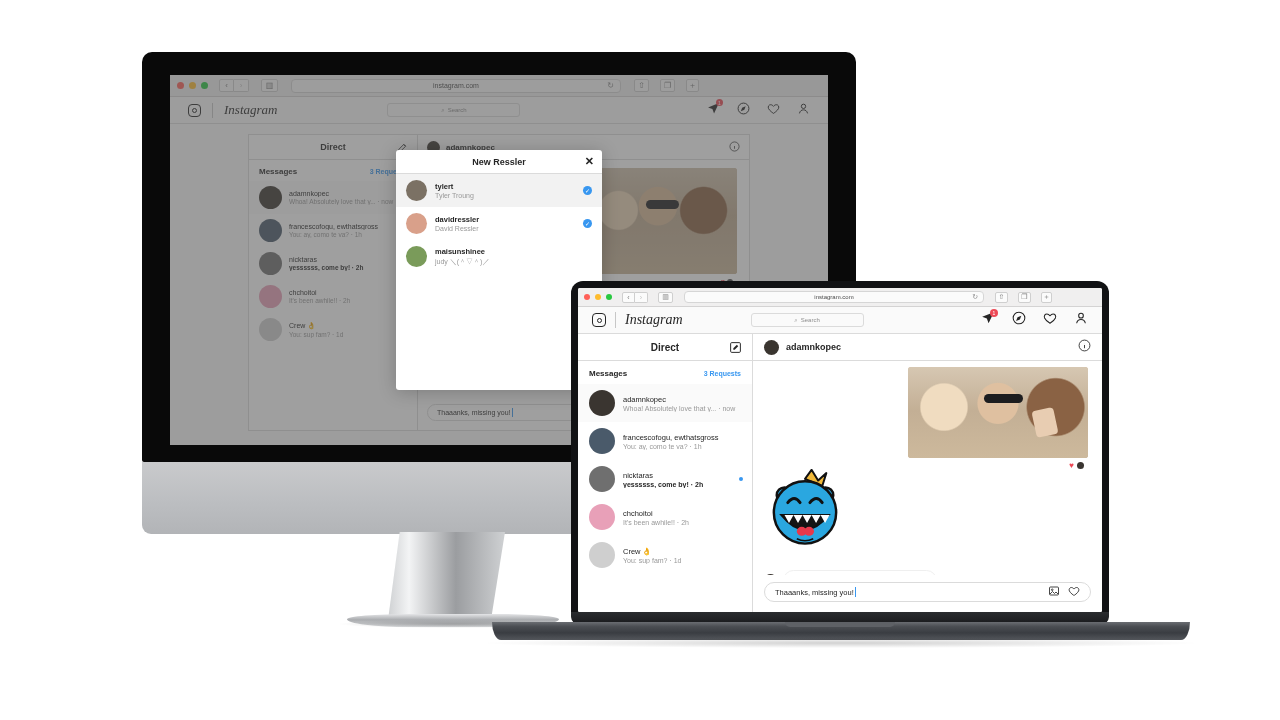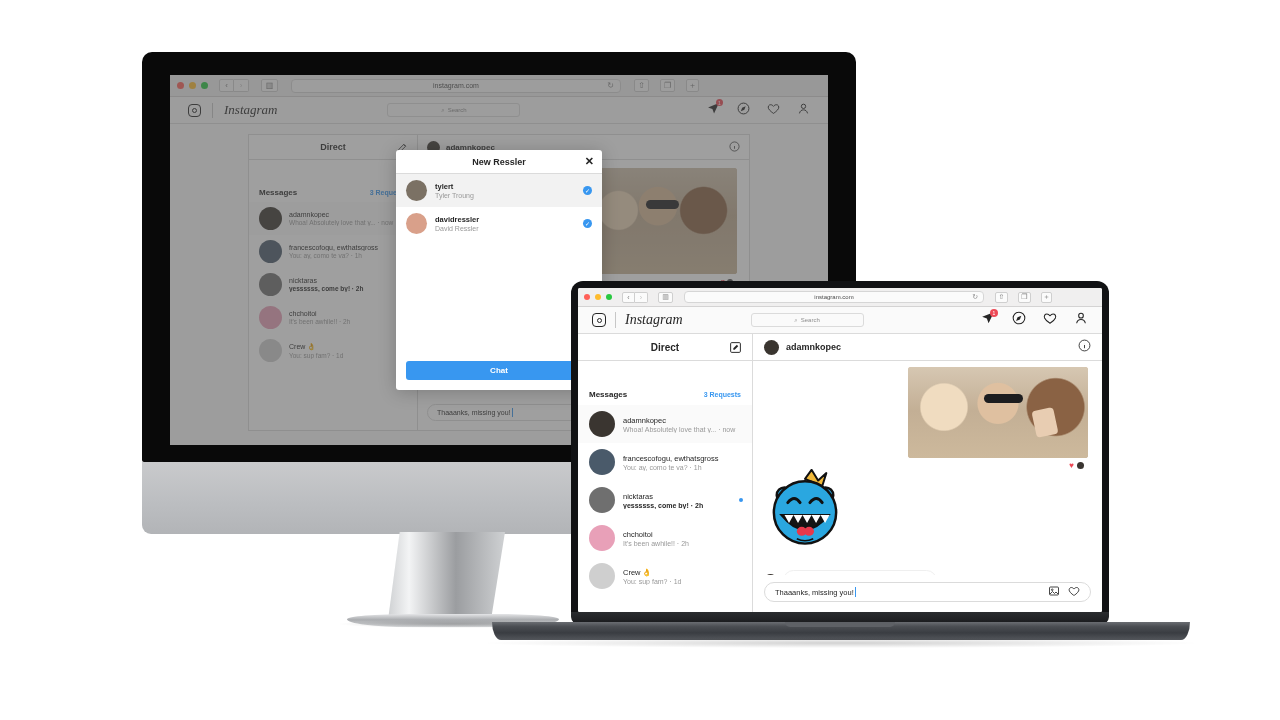--- a/index.html
+++ b/index.html
@@ -63,21 +63,21 @@
   .badge { position:absolute; background:#ed4956; color:#fff; border-radius:50%;
      display:flex; align-items:center; justify-content:center; }
 
   
   .direct { display:flex; background:#fff; }
   .dm-side { background:#fff; border-right:1px solid #dbdbdb; display:flex; flex-direction:column; }
   .dm-side-head { display:flex; align-items:center; justify-content:center;
      border-bottom:1px solid #dbdbdb; position:relative; font-weight:bold; color:#262626; }
   .compose { position:absolute; color:#262626; }
   .dm-msgs-head { display:flex; align-items:center; justify-content:space-between;
-     color:#262626; font-weight:bold;margin-top:21px; }
+     color:#262626; font-weight:bold; }
   .requests { color:#3897f0; font-weight:bold; }
   .thread { display:flex; align-items:center; position:relative; }
   .thread.active { background:#fafafa; }
   .av { border-radius:50%; flex:none; background-size:cover; background-position:center; }
   .th-txt { overflow:hidden; }
   .th-name { color:#262626; white-space:nowrap; overflow:hidden; text-overflow:ellipsis; }
   .th-prev { color:#999; white-space:nowrap; overflow:hidden; text-overflow:ellipsis; }
   .th-prev.unread { color:#262626; font-weight:bold; }
   .unread-dot { position:absolute; background:#3897f0; border-radius:50%; }
 
@@ -315,24 +315,28 @@
               <span class="check" style="width: 9px; height: 9px; font-size: 6px;">✓</span>
             </div>
             <div class="res" style="padding: 6px 10px; gap: 8px;">
               <span class="av" style="width: 21px; height: 21px; background: rgb(217, 160, 138);"></span>
               <div>
                 <div class="res-name" style="font-size: 7.5px;">davidressler</div>
                 <div class="res-full" style="font-size: 7px; margin-top: 1px;">David Ressler</div>
               </div>
               <span class="check" style="width: 9px; height: 9px; font-size: 6px;">✓</span>
             </div>
-          </div>
-        <div class="modal-foot" style="padding:7px 10px 10px 10px;">
-          <button class="chat-btn" style="height:19px;border-radius:3px;font-size:8px;">Chat</button>
-        </div>
+            <div class="res" style="padding: 6px 10px; gap: 8px;">
+              <span class="av" style="width: 21px; height: 21px; background: rgb(122, 155, 90);"></span>
+              <div>
+                <div class="res-name" style="font-size: 7.5px;">maisunshinee</div>
+                <div class="res-full" style="font-size: 7px; margin-top: 1px;">judy ＼(＾▽＾)／</div>
+              </div>
+            </div>
+          </div>
       </div>
 
     </div>
     <div class="imac-chin"></div>
     <div class="imac-neck"></div>
     <div class="imac-foot"></div>
     <div class="imac-foot-shadow"></div>
   </div>
 
   <div class="laptop">

